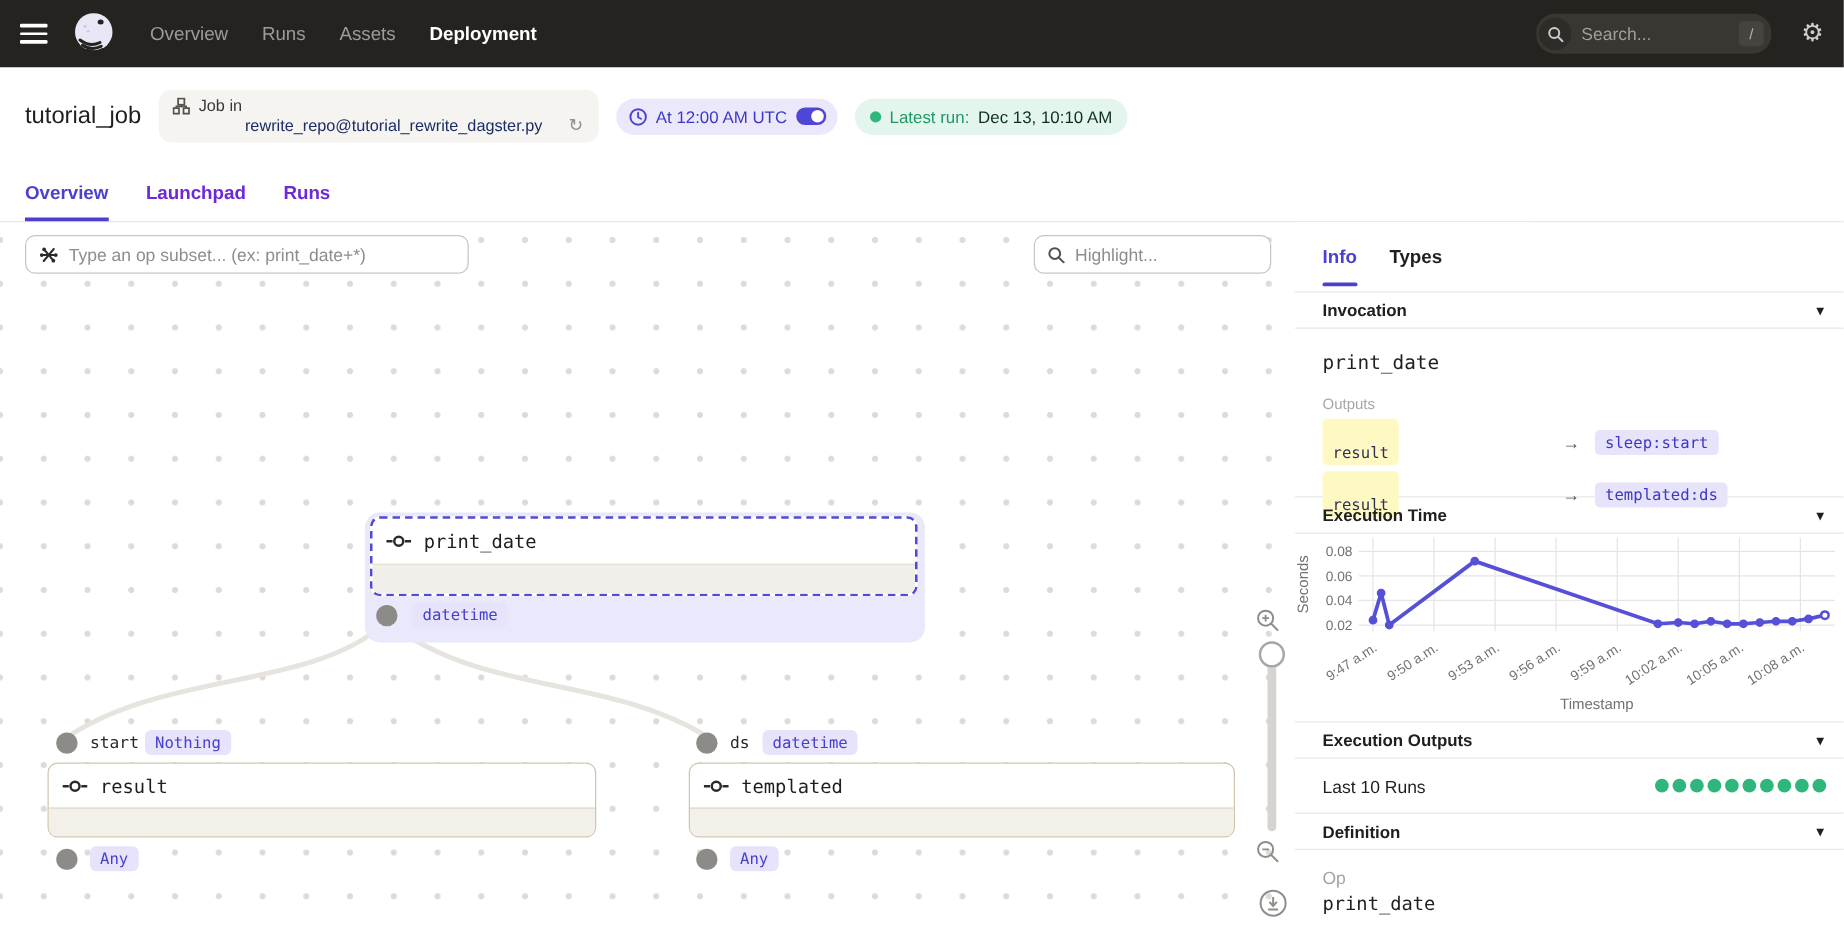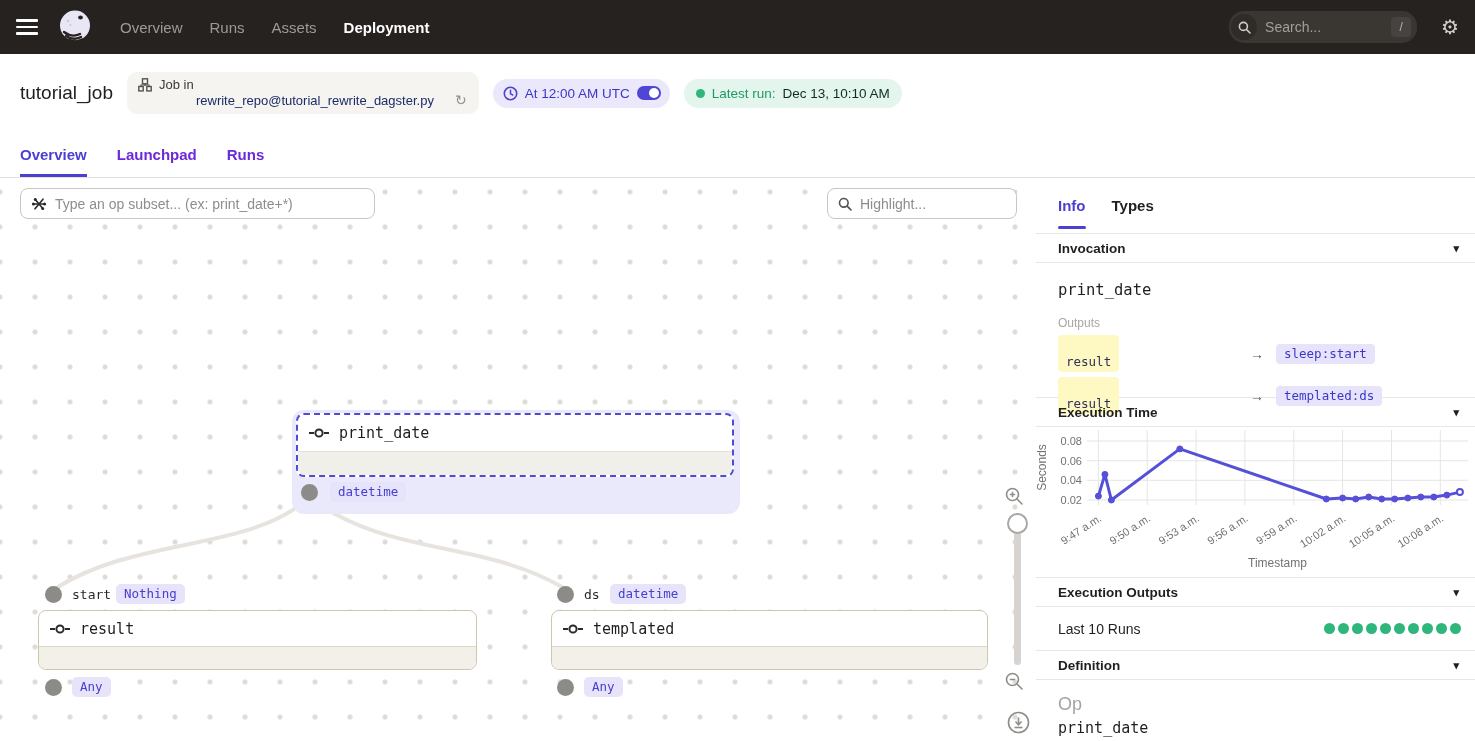--- a/index.html
+++ b/index.html
@@ -118,21 +118,21 @@
   .target-badge { justify-self:start; background:#e6e3fa; color:#3b38c9; font-size:12.5px;
     padding:2px 8px 3px; border-radius:4px; cursor:pointer; }
   .chart-wrap { height:150px; }
   .ctick { font-size:11px; fill:#74726f; font-family:"Liberation Sans",sans-serif; }
   .caxis { font-size:12px; fill:#74726f; font-family:"Liberation Sans",sans-serif; }
   .status-row { height:43px; display:flex; justify-content:space-between; align-items:center;
     padding:0 14px 0 22px; font-size:14px; }
   .dots { display:flex; gap:2.5px; }
   .run-dot { width:11.5px; height:11.5px; border-radius:50%; background:#2eb67d; cursor:pointer; }
   .def-content { padding:14px 22px 0; }
-  .def-label { font-size:18px; color:#a5a3a0; }
+  .def-label { font-size:14px; color:#a5a3a0; }
   .def-op { font-size:15px; margin-top:4px; }
   .def-badge-partial { width:190px; height:14px; background:#e6e3fa; border-radius:6px; margin-top:9px; }
 </style>
 </head>
 <body>
 
 <div class="topnav">
   <div class="hamburger">
       <span></span>
       <span></span>

